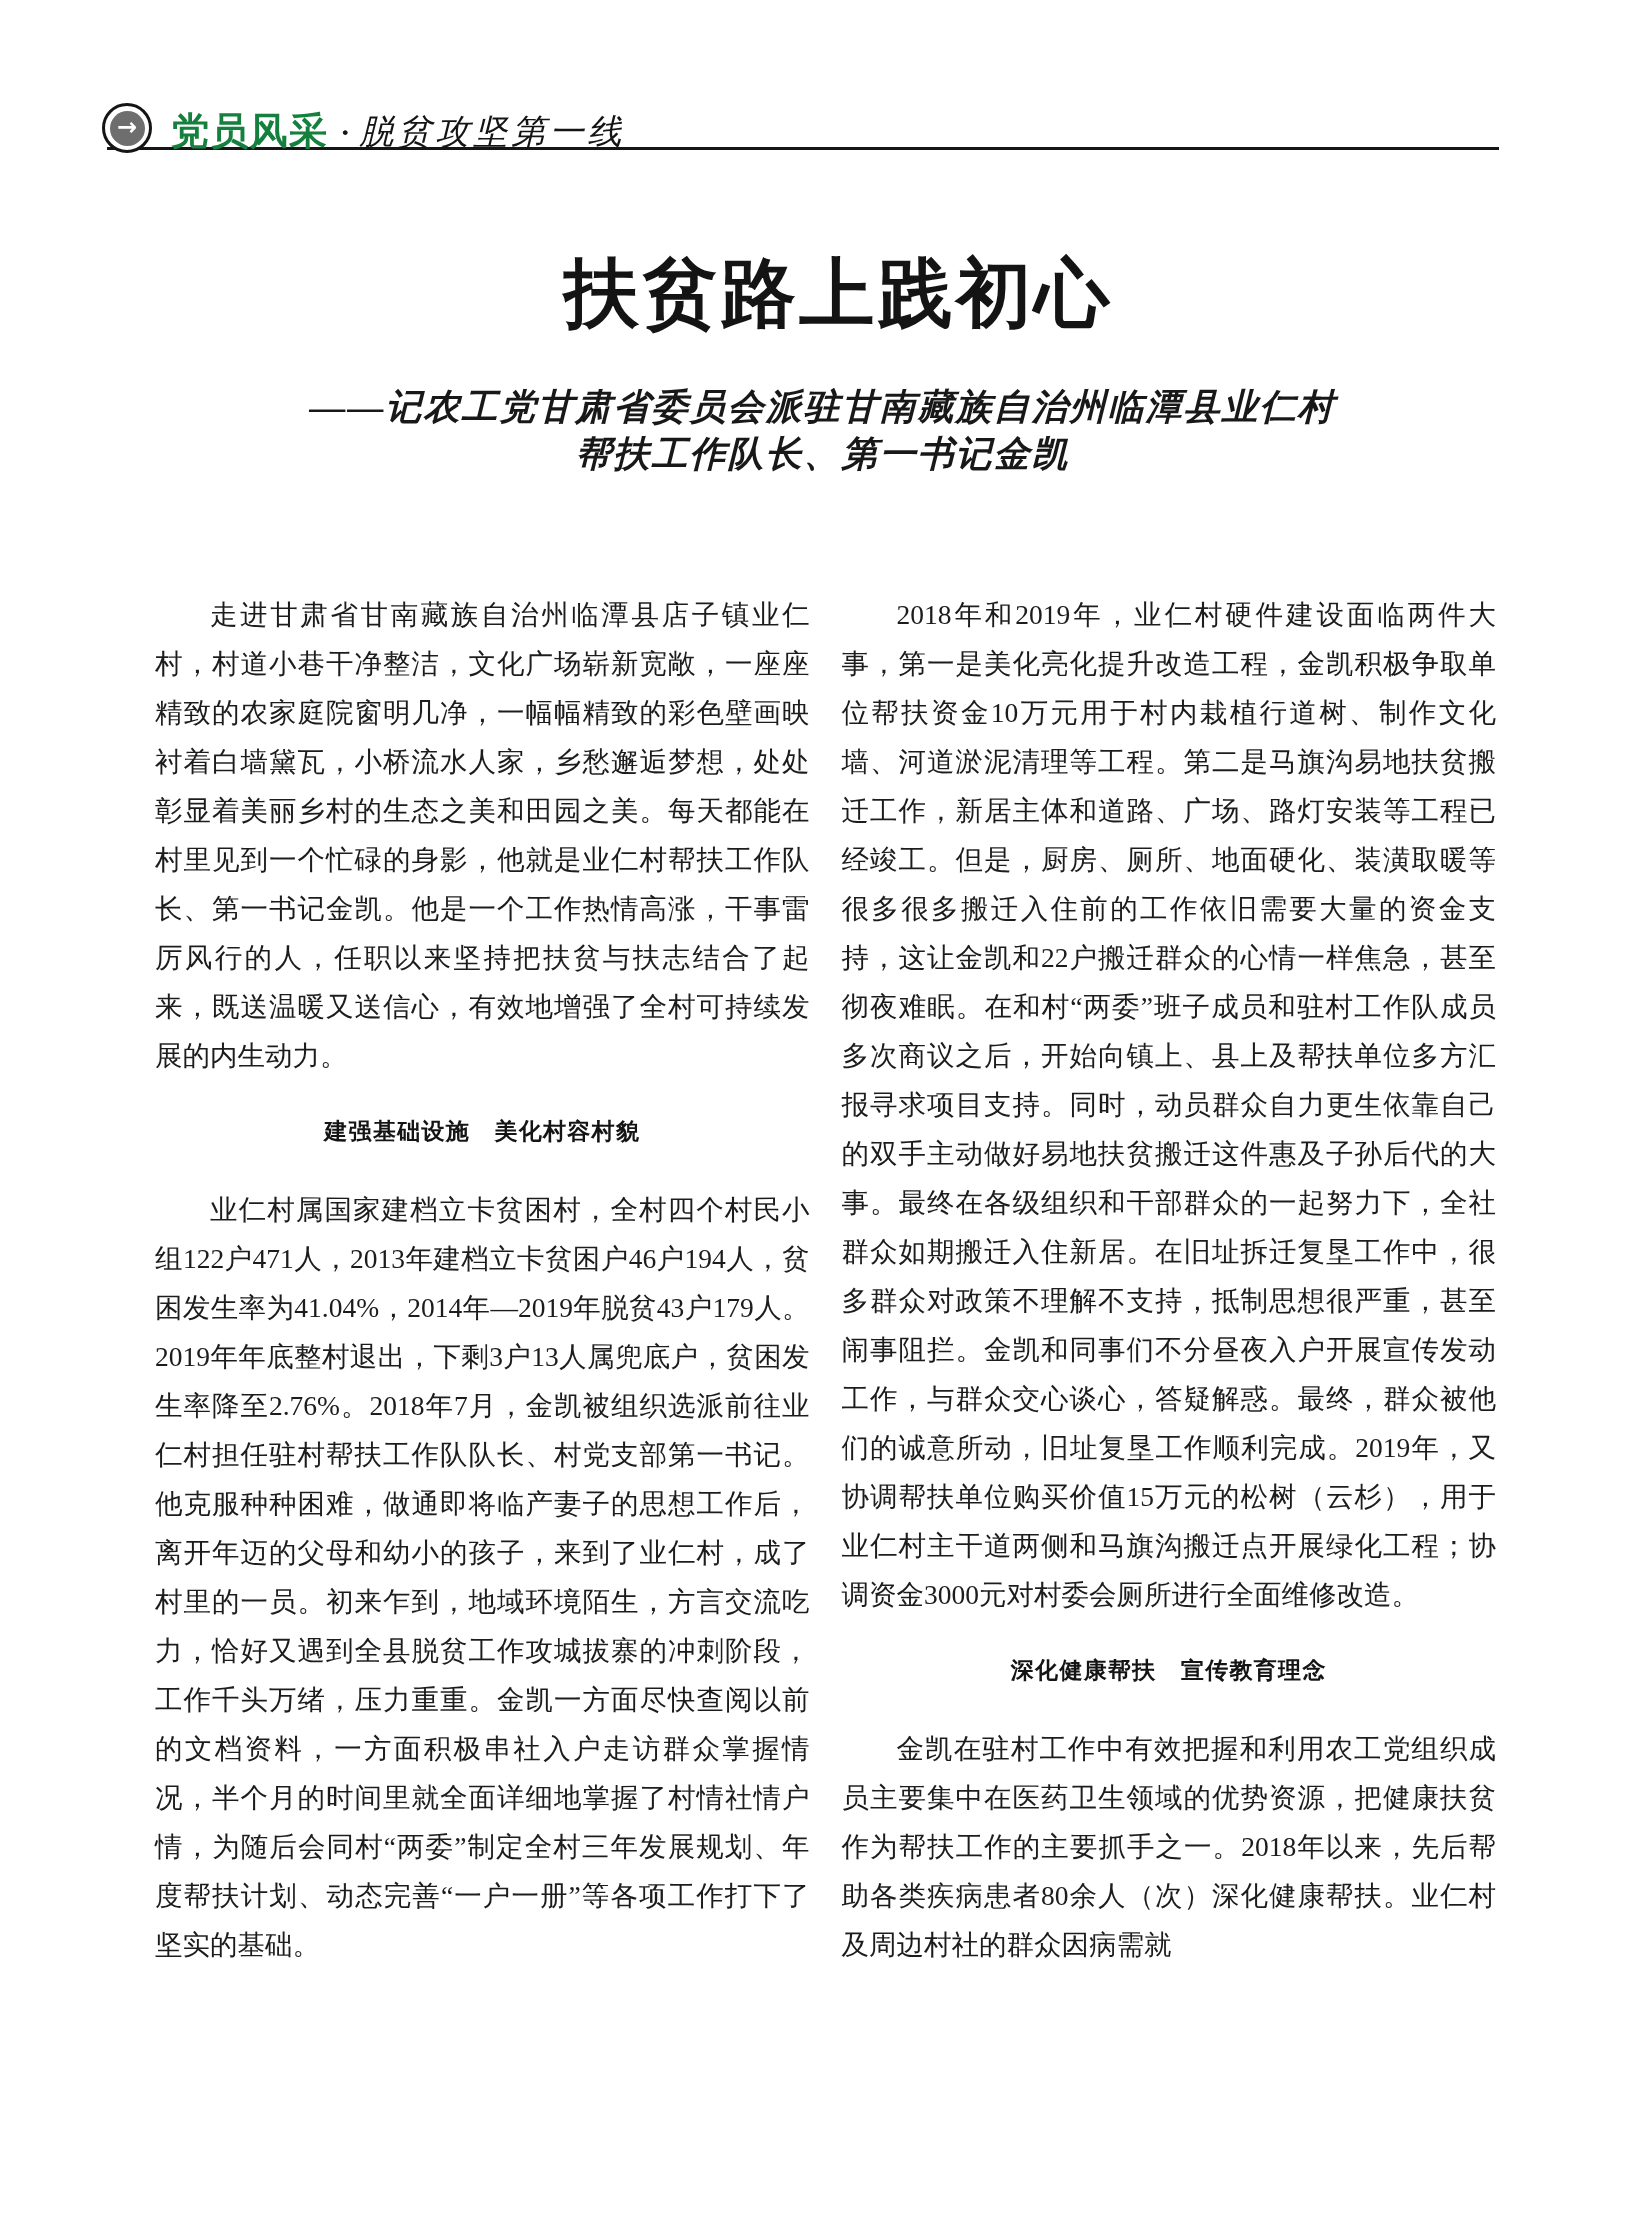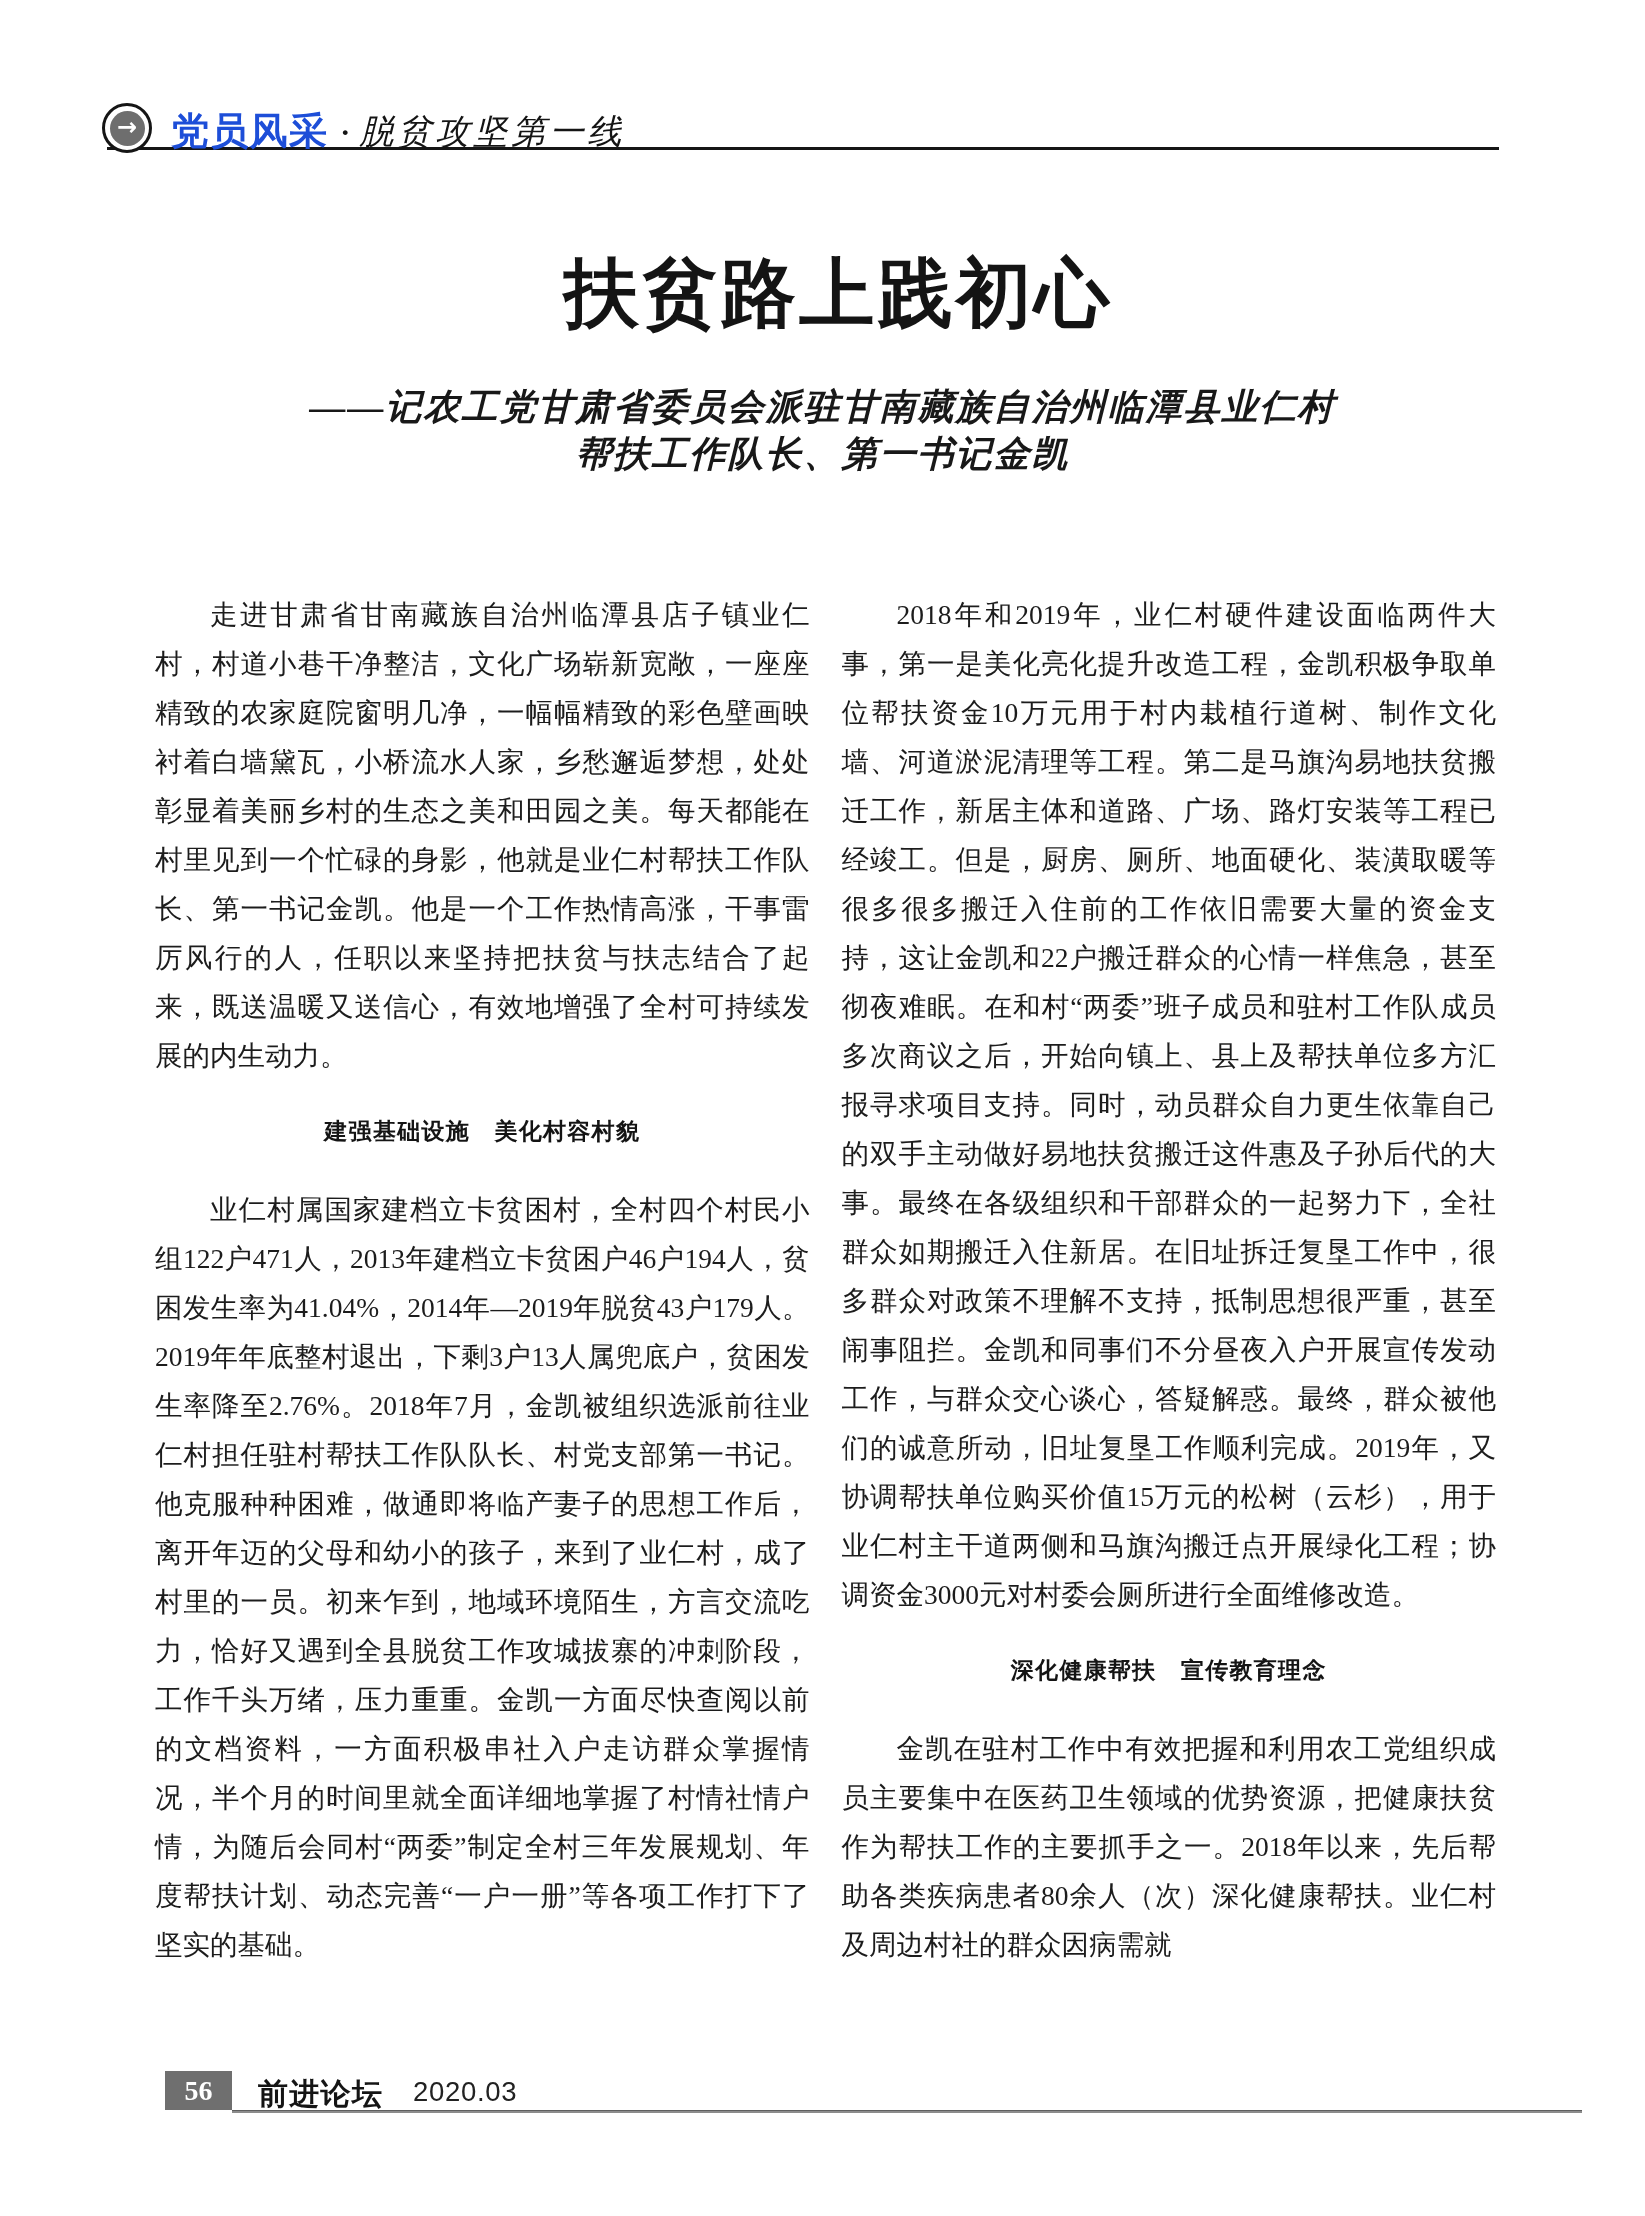--- a/index.html
+++ b/index.html
@@ -34,21 +34,21 @@
     color:#ffffff; font-family:"DejaVu Sans", sans-serif;
     font-size:24px; font-weight:bold; line-height:1;
     transform:translateY(-0.7px);
   }
   .hdr-text {
     position:absolute; left:171px; top:106px;
     display:flex; align-items:center; white-space:nowrap;
   }
   .hdr-section {
     font-family:"Liberation Sans", sans-serif;
-    font-weight:bold; font-size:38px; color:#1d4ed8;
+    font-weight:bold; font-size:38px; color:#15803d;
     letter-spacing:1.3px;
   }
   .hdr-dot { font-size:30px; color:#141414; margin:0 9.4px 0 12px; font-weight:bold; }
   .hdr-topic {
     font-family:"Liberation Serif", serif; font-style:italic;
     font-size:34px; color:#141414; letter-spacing:4px;
   }
 
   
   .title {
@@ -154,23 +154,15 @@
       <h2 class="sec-h">建强基础设施　美化村容村貌</h2>
       <p class="body-p">业仁村属国家建档立卡贫困村，全村四个村民小组122户471人，2013年建档立卡贫困户46户194人，贫困发生率为41.04%，2014年—2019年脱贫43户179人。2019年年底整村退出，下剩3户13人属兜底户，贫困发生率降至2.76%。2018年7月，金凯被组织选派前往业仁村担任驻村帮扶工作队队长、村党支部第一书记。他克服种种困难，做通即将临产妻子的思想工作后，离开年迈的父母和幼小的孩子，来到了业仁村，成了村里的一员。初来乍到，地域环境陌生，方言交流吃力，恰好又遇到全县脱贫工作攻城拔寨的冲刺阶段，工作千头万绪，压力重重。金凯一方面尽快查阅以前的文档资料，一方面积极串社入户走访群众掌握情况，半个月的时间里就全面详细地掌握了村情社情户情，为随后会同村“两委”制定全村三年发展规划、年度帮扶计划、动态完善“一户一册”等各项工作打下了坚实的基础。</p>
     </section>
     <section class="col">
       <p class="body-p">2018年和2019年，业仁村硬件建设面临两件大事，第一是美化亮化提升改造工程，金凯积极争取单位帮扶资金10万元用于村内栽植行道树、制作文化墙、河道淤泥清理等工程。第二是马旗沟易地扶贫搬迁工作，新居主体和道路、广场、路灯安装等工程已经竣工。但是，厨房、厕所、地面硬化、装潢取暖等很多很多搬迁入住前的工作依旧需要大量的资金支持，这让金凯和22户搬迁群众的心情一样焦急，甚至彻夜难眠。在和村“两委”班子成员和驻村工作队成员多次商议之后，开始向镇上、县上及帮扶单位多方汇报寻求项目支持。同时，动员群众自力更生依靠自己的双手主动做好易地扶贫搬迁这件惠及子孙后代的大事。最终在各级组织和干部群众的一起努力下，全社群众如期搬迁入住新居。在旧址拆迁复垦工作中，很多群众对政策不理解不支持，抵制思想很严重，甚至闹事阻拦。金凯和同事们不分昼夜入户开展宣传发动工作，与群众交心谈心，答疑解惑。最终，群众被他们的诚意所动，旧址复垦工作顺利完成。2019年，又协调帮扶单位购买价值15万元的松树（云杉），用于业仁村主干道两侧和马旗沟搬迁点开展绿化工程；协调资金3000元对村委会厕所进行全面维修改造。</p>
       <h2 class="sec-h">深化健康帮扶　宣传教育理念</h2>
       <p class="body-p">金凯在驻村工作中有效把握和利用农工党组织成员主要集中在医药卫生领域的优势资源，把健康扶贫作为帮扶工作的主要抓手之一。2018年以来，先后帮助各类疾病患者80余人（次）深化健康帮扶。业仁村及周边村社的群众因病需就</p>
     </section>
   </main>
 
-  <div class="footer">
-    <div class="page-num-box">
-      <span class="page-num">56</span>
-    </div>
-    <span class="journal">前进论坛</span>
-    <span class="issue">2020.03</span>
-    <div class="footer-line"></div>
-  </div>
 
 </div>
 
 
 </body></html>

